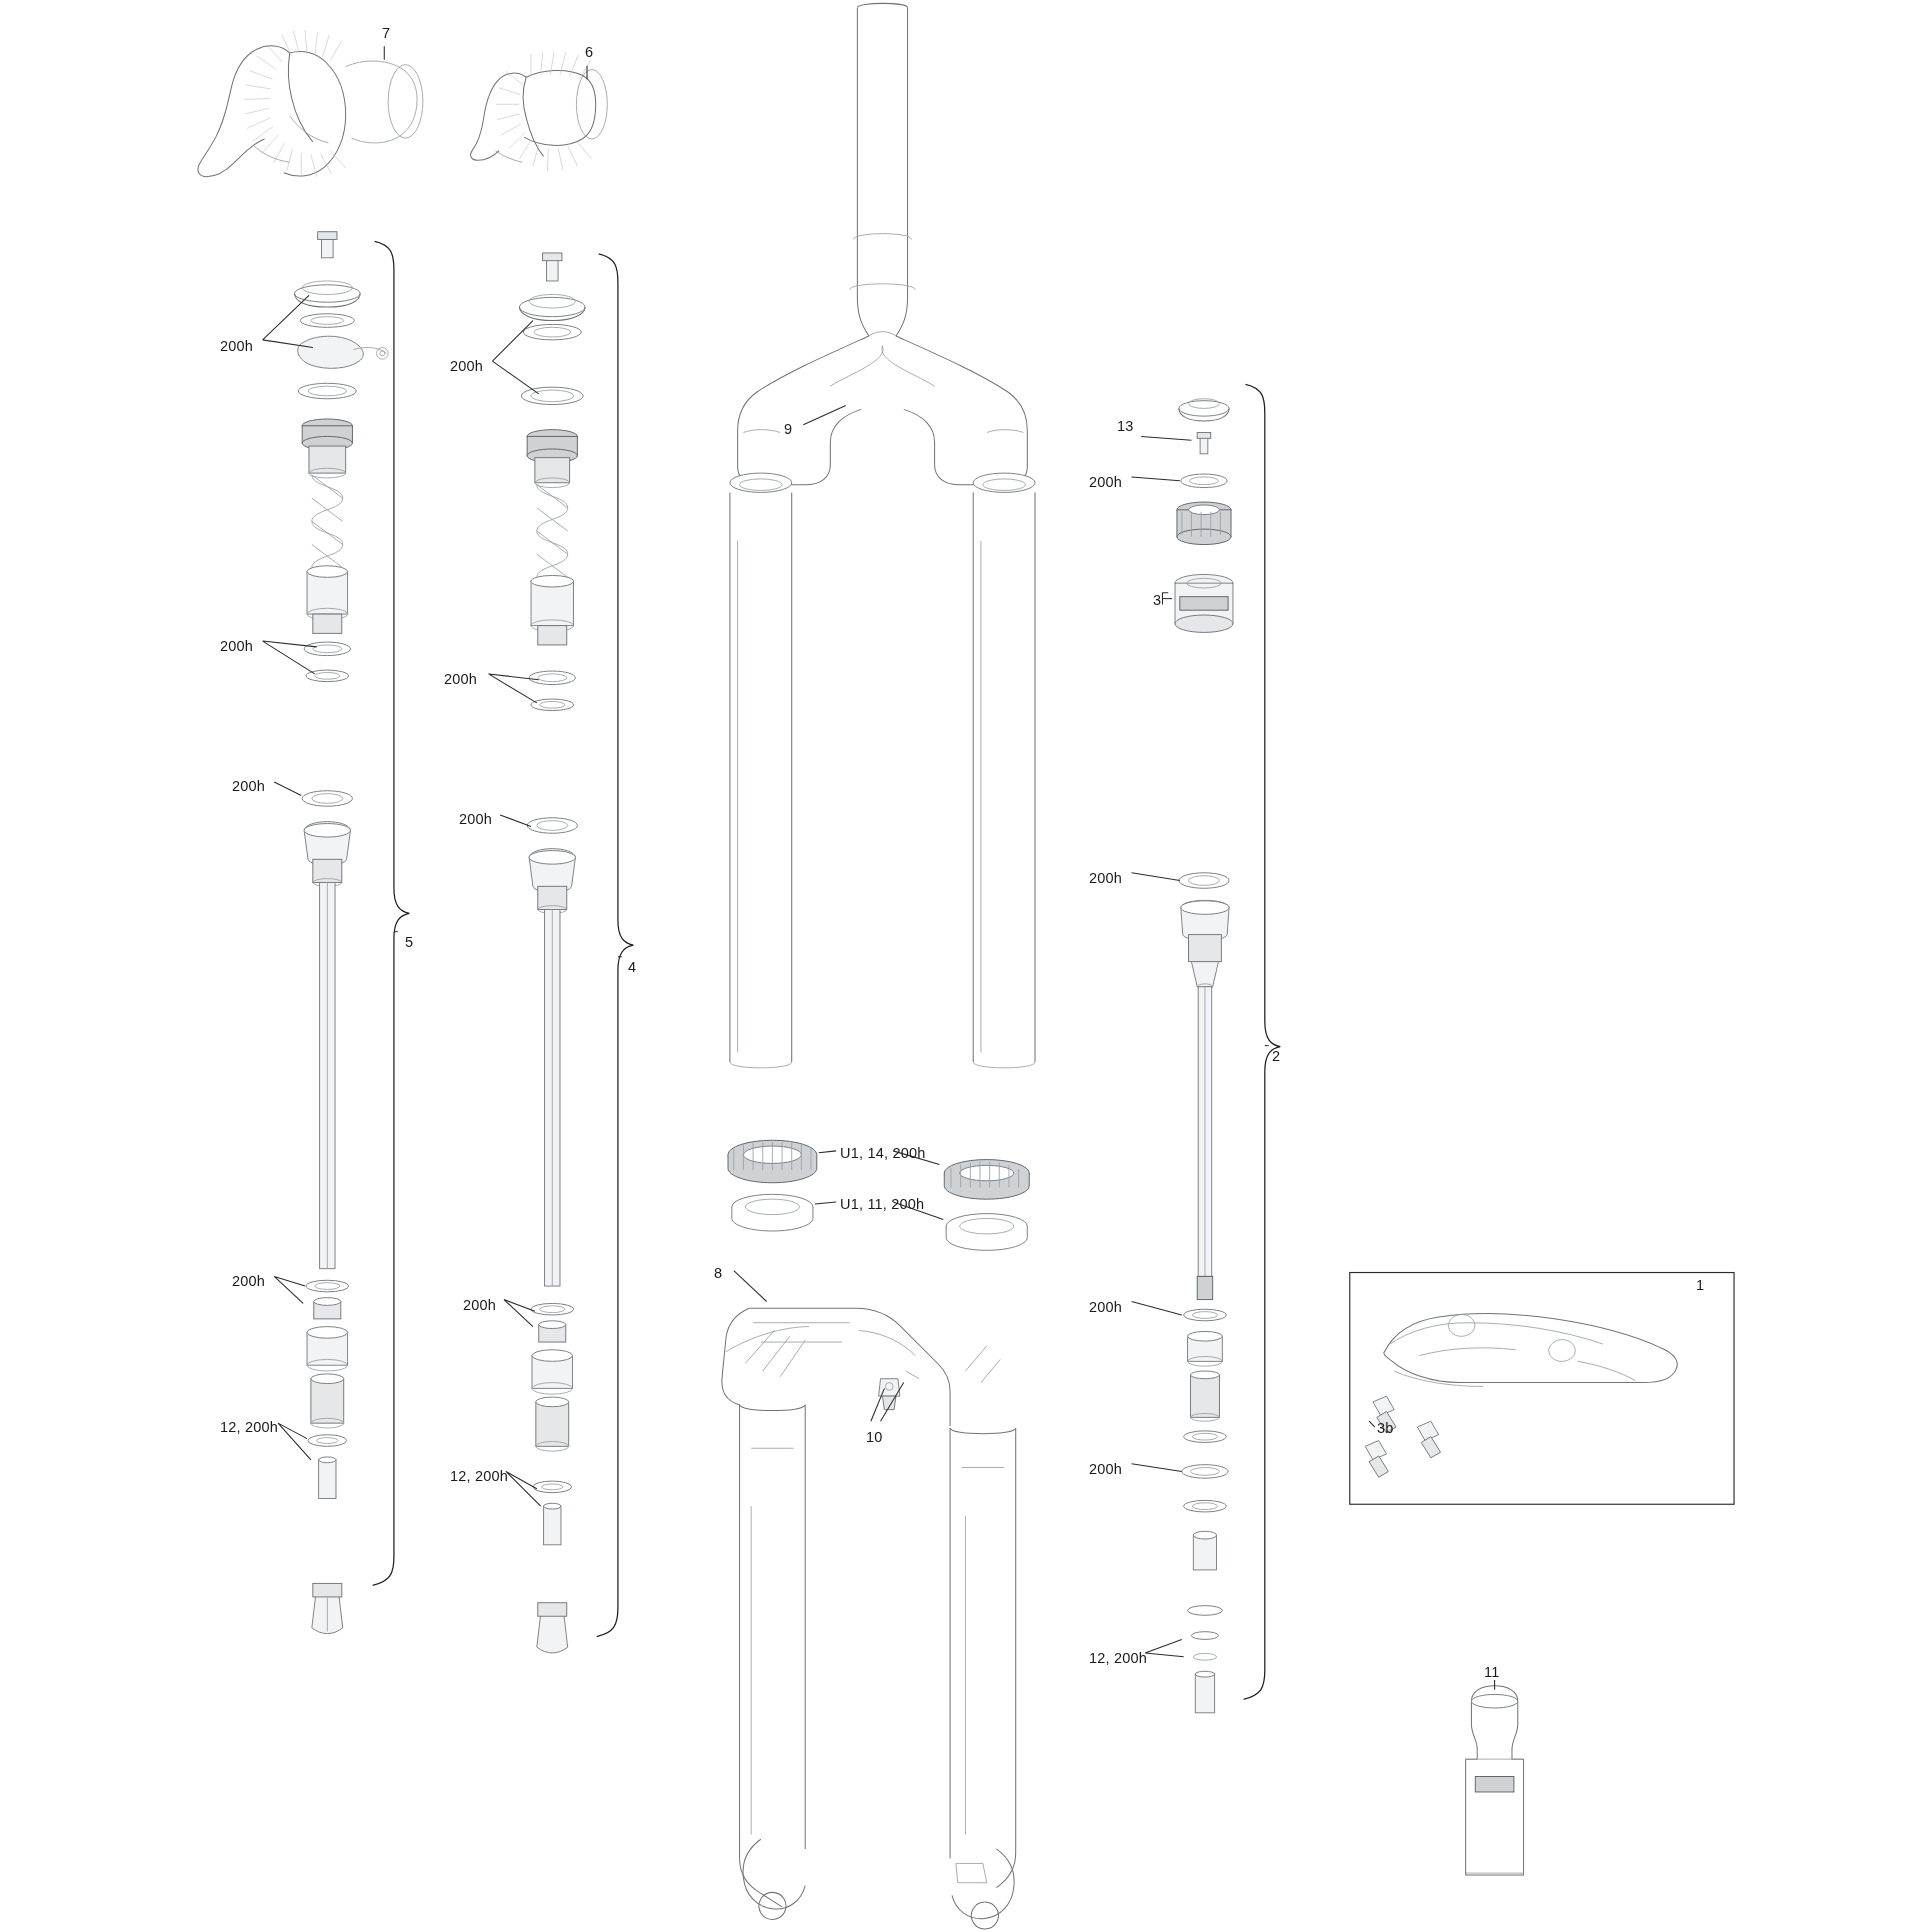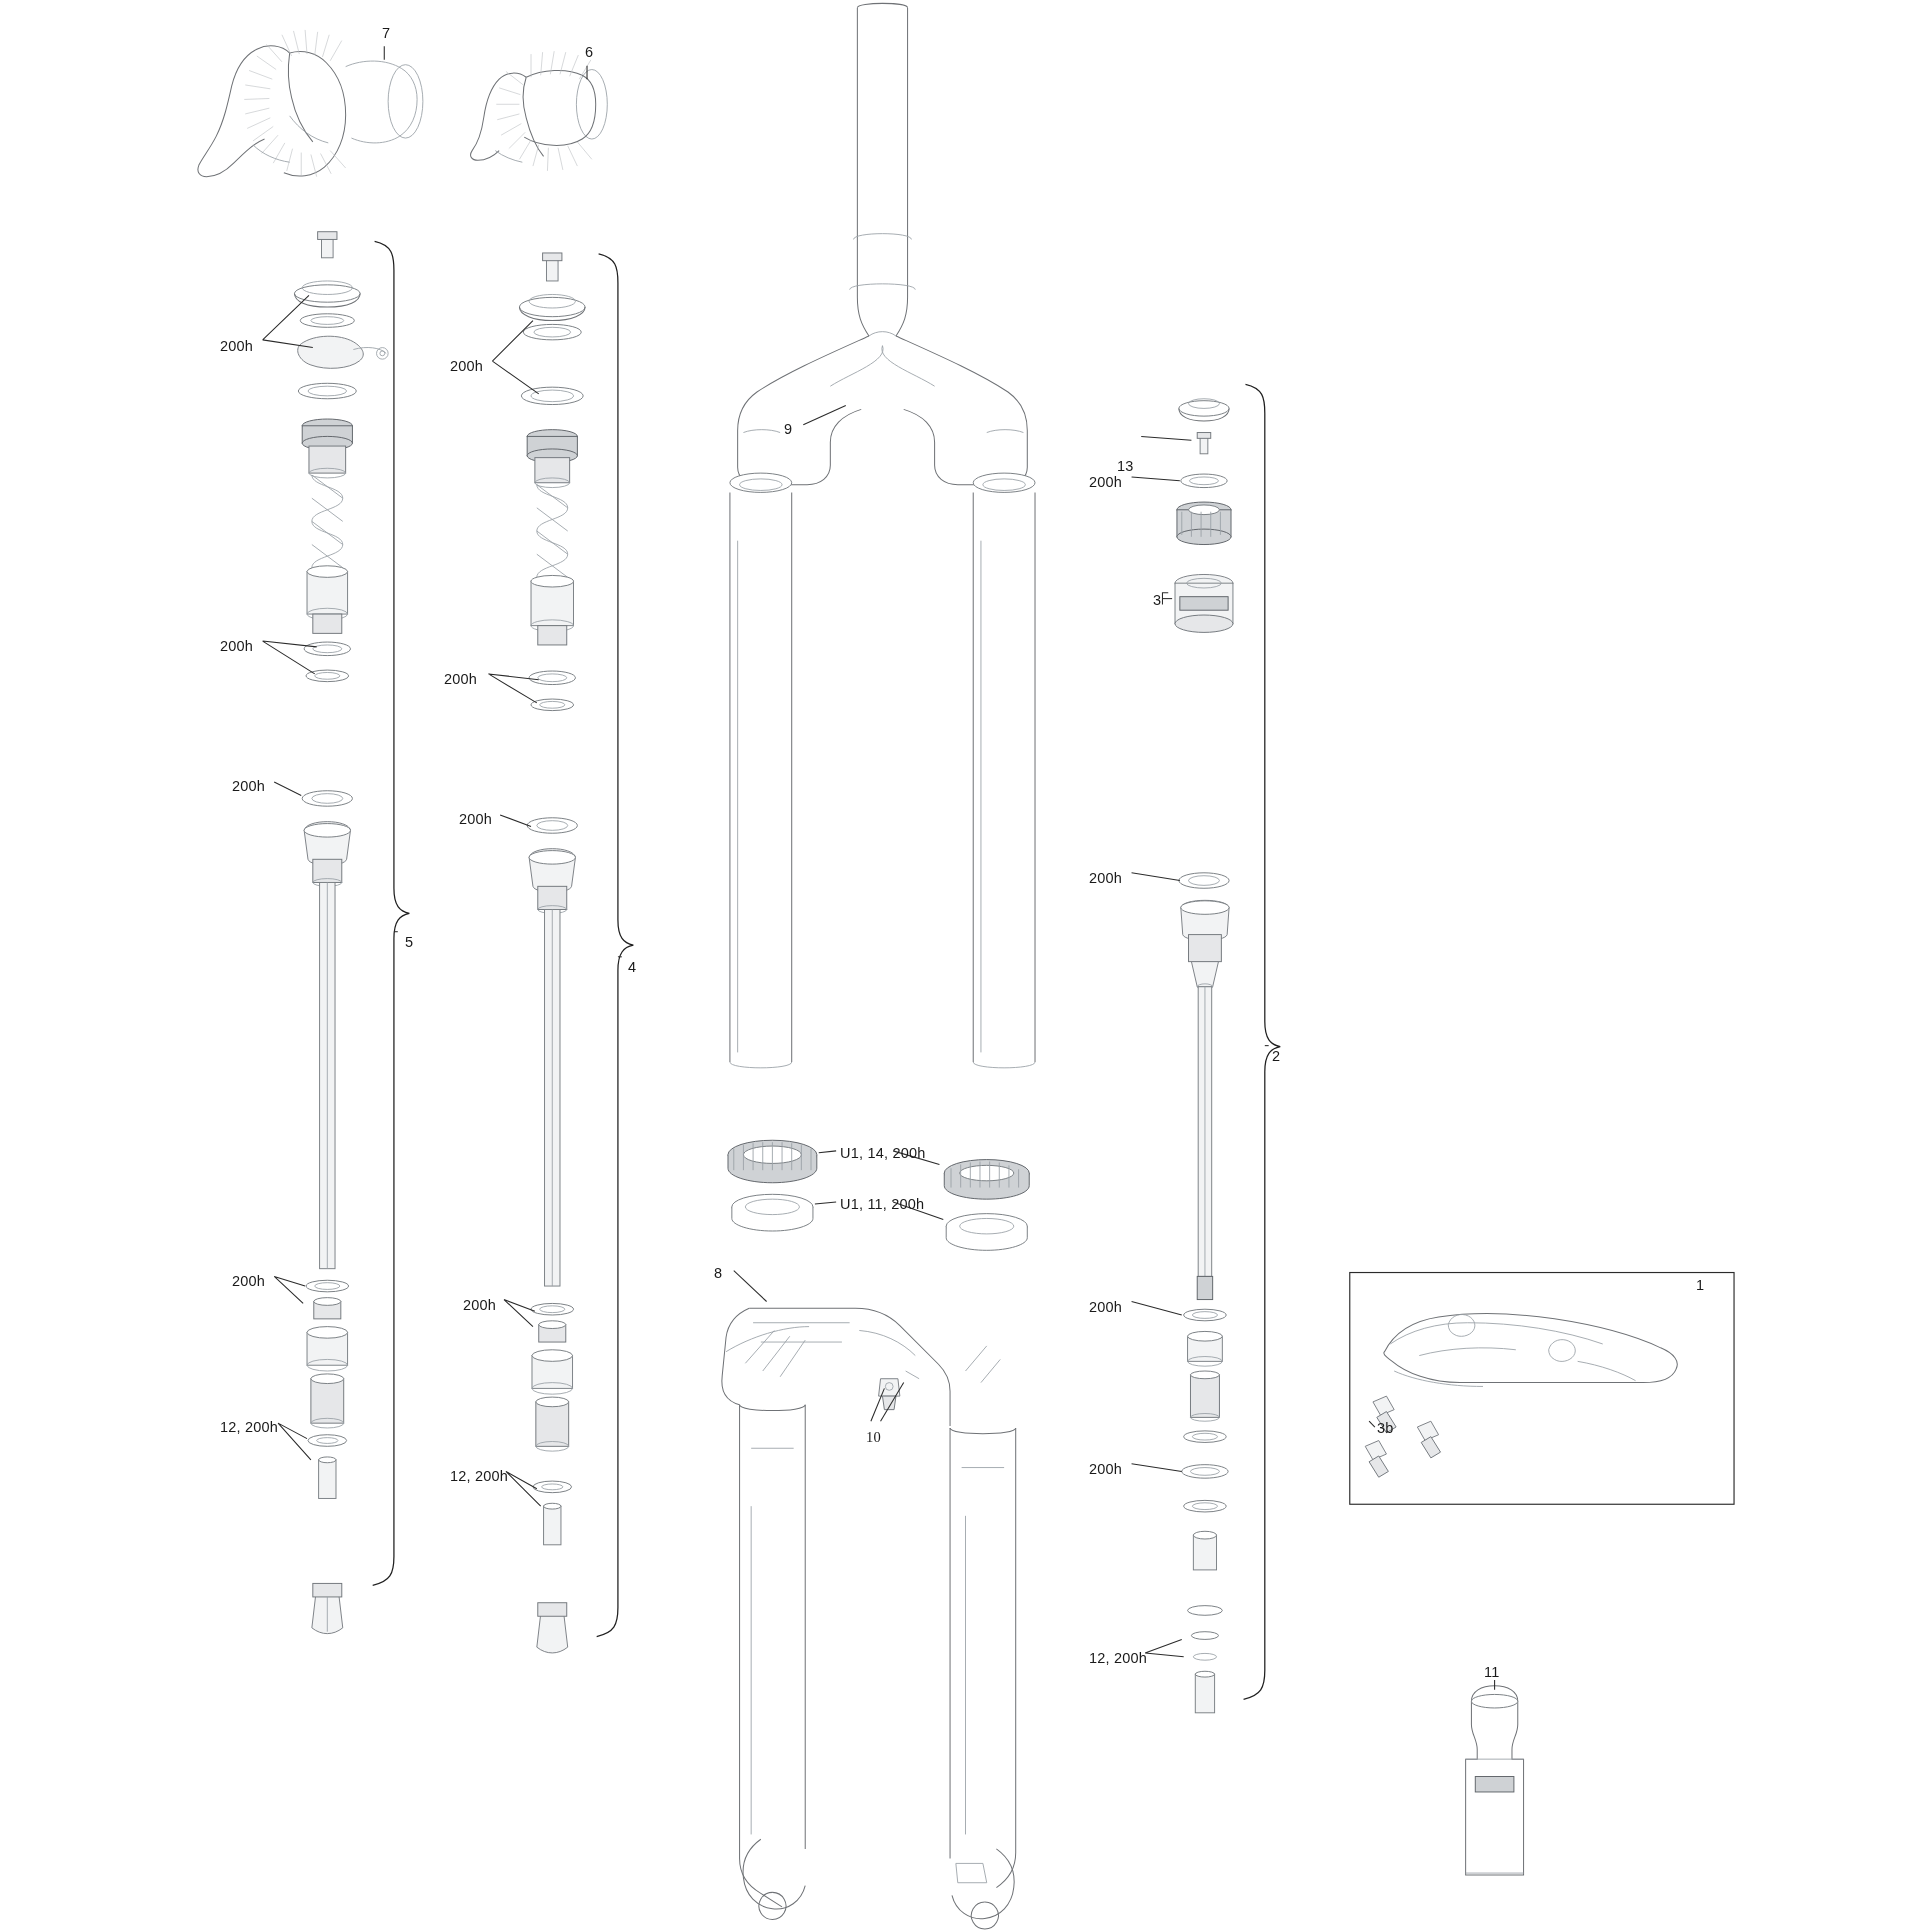--- a/index.html
+++ b/index.html
@@ -455,27 +455,27 @@
       <path d="M1172 904 l50 8"></path>
       <path d="M1172 1348 l52 14"></path>
       <path d="M1172 1516 l52 8"></path>
       <path d="M1186 1712 l38 -14 M1186 1712 l40 4"></path>
     </g>
   </svg>
 
   <div class="label" style="left:382px; top:25px;">7</div>
   <div class="label" style="left:585px; top:44px;">6</div>
   <div class="label" style="left:784px; top:421px;">9</div>
-  <div class="label" style="left:1117px; top:458px;">13</div>
+  <div class="label" style="left:1117px; top:418px;">13</div>
   <div class="label" style="left:1153px; top:592px;">3</div>
   <div class="label" style="left:405px; top:934px;">5</div>
   <div class="label" style="left:628px; top:959px;">4</div>
   <div class="label" style="left:1272px; top:1048px;">2</div>
   <div class="label" style="left:714px; top:1265px;">8</div>
-  <div class="label" style="left:866px; top:1429px;font-family:Liberation Serif, serif;">10</div>
+  <div class="label" style="left:866px; top:1429px;">10</div>
   <div class="label" style="left:1696px; top:1277px;">1</div>
   <div class="label" style="left:1377px; top:1420px;">3b</div>
   <div class="label" style="left:1484px; top:1664px;">11</div>
 
   <div class="label" style="left:840px; top:1145px;">U1, 14, 200h</div>
   <div class="label" style="left:840px; top:1196px;text-align:right;">U1, 11, 200h</div>
 
   <div class="label" style="left:220px; top:338px;">200h</div>
   <div class="label" style="left:220px; top:638px;">200h</div>
   <div class="label" style="left:232px; top:778px;">200h</div>

